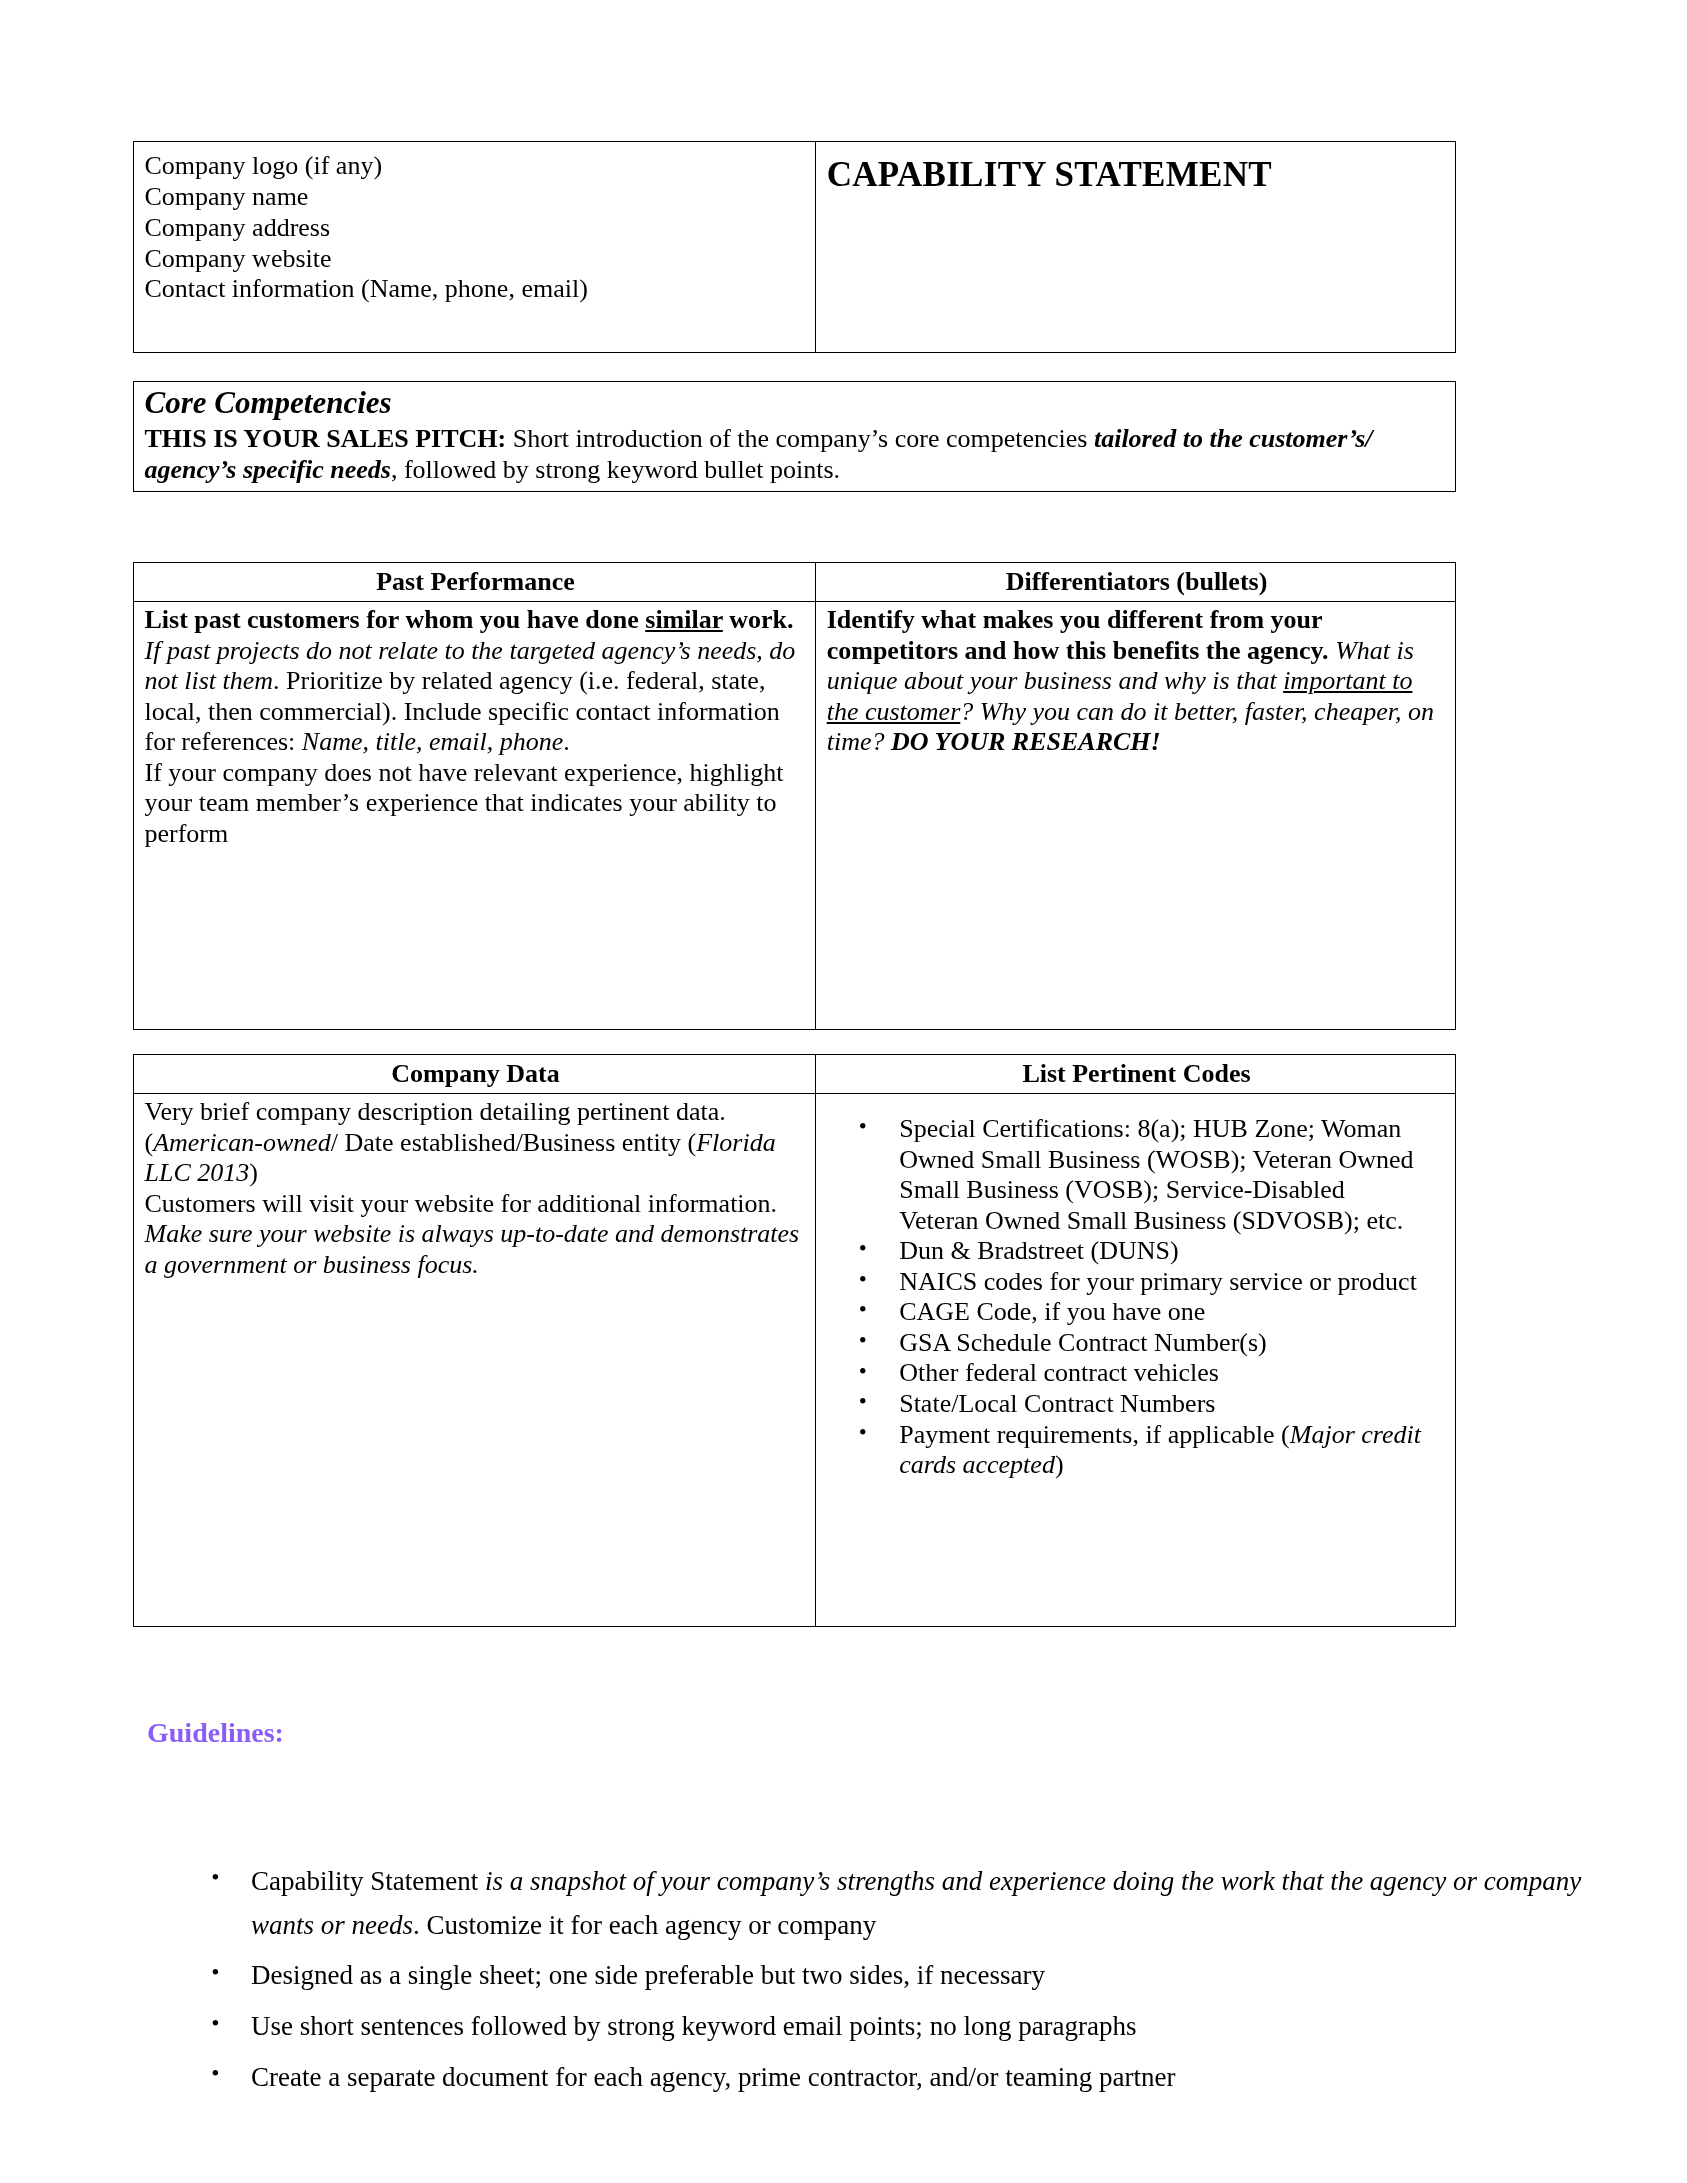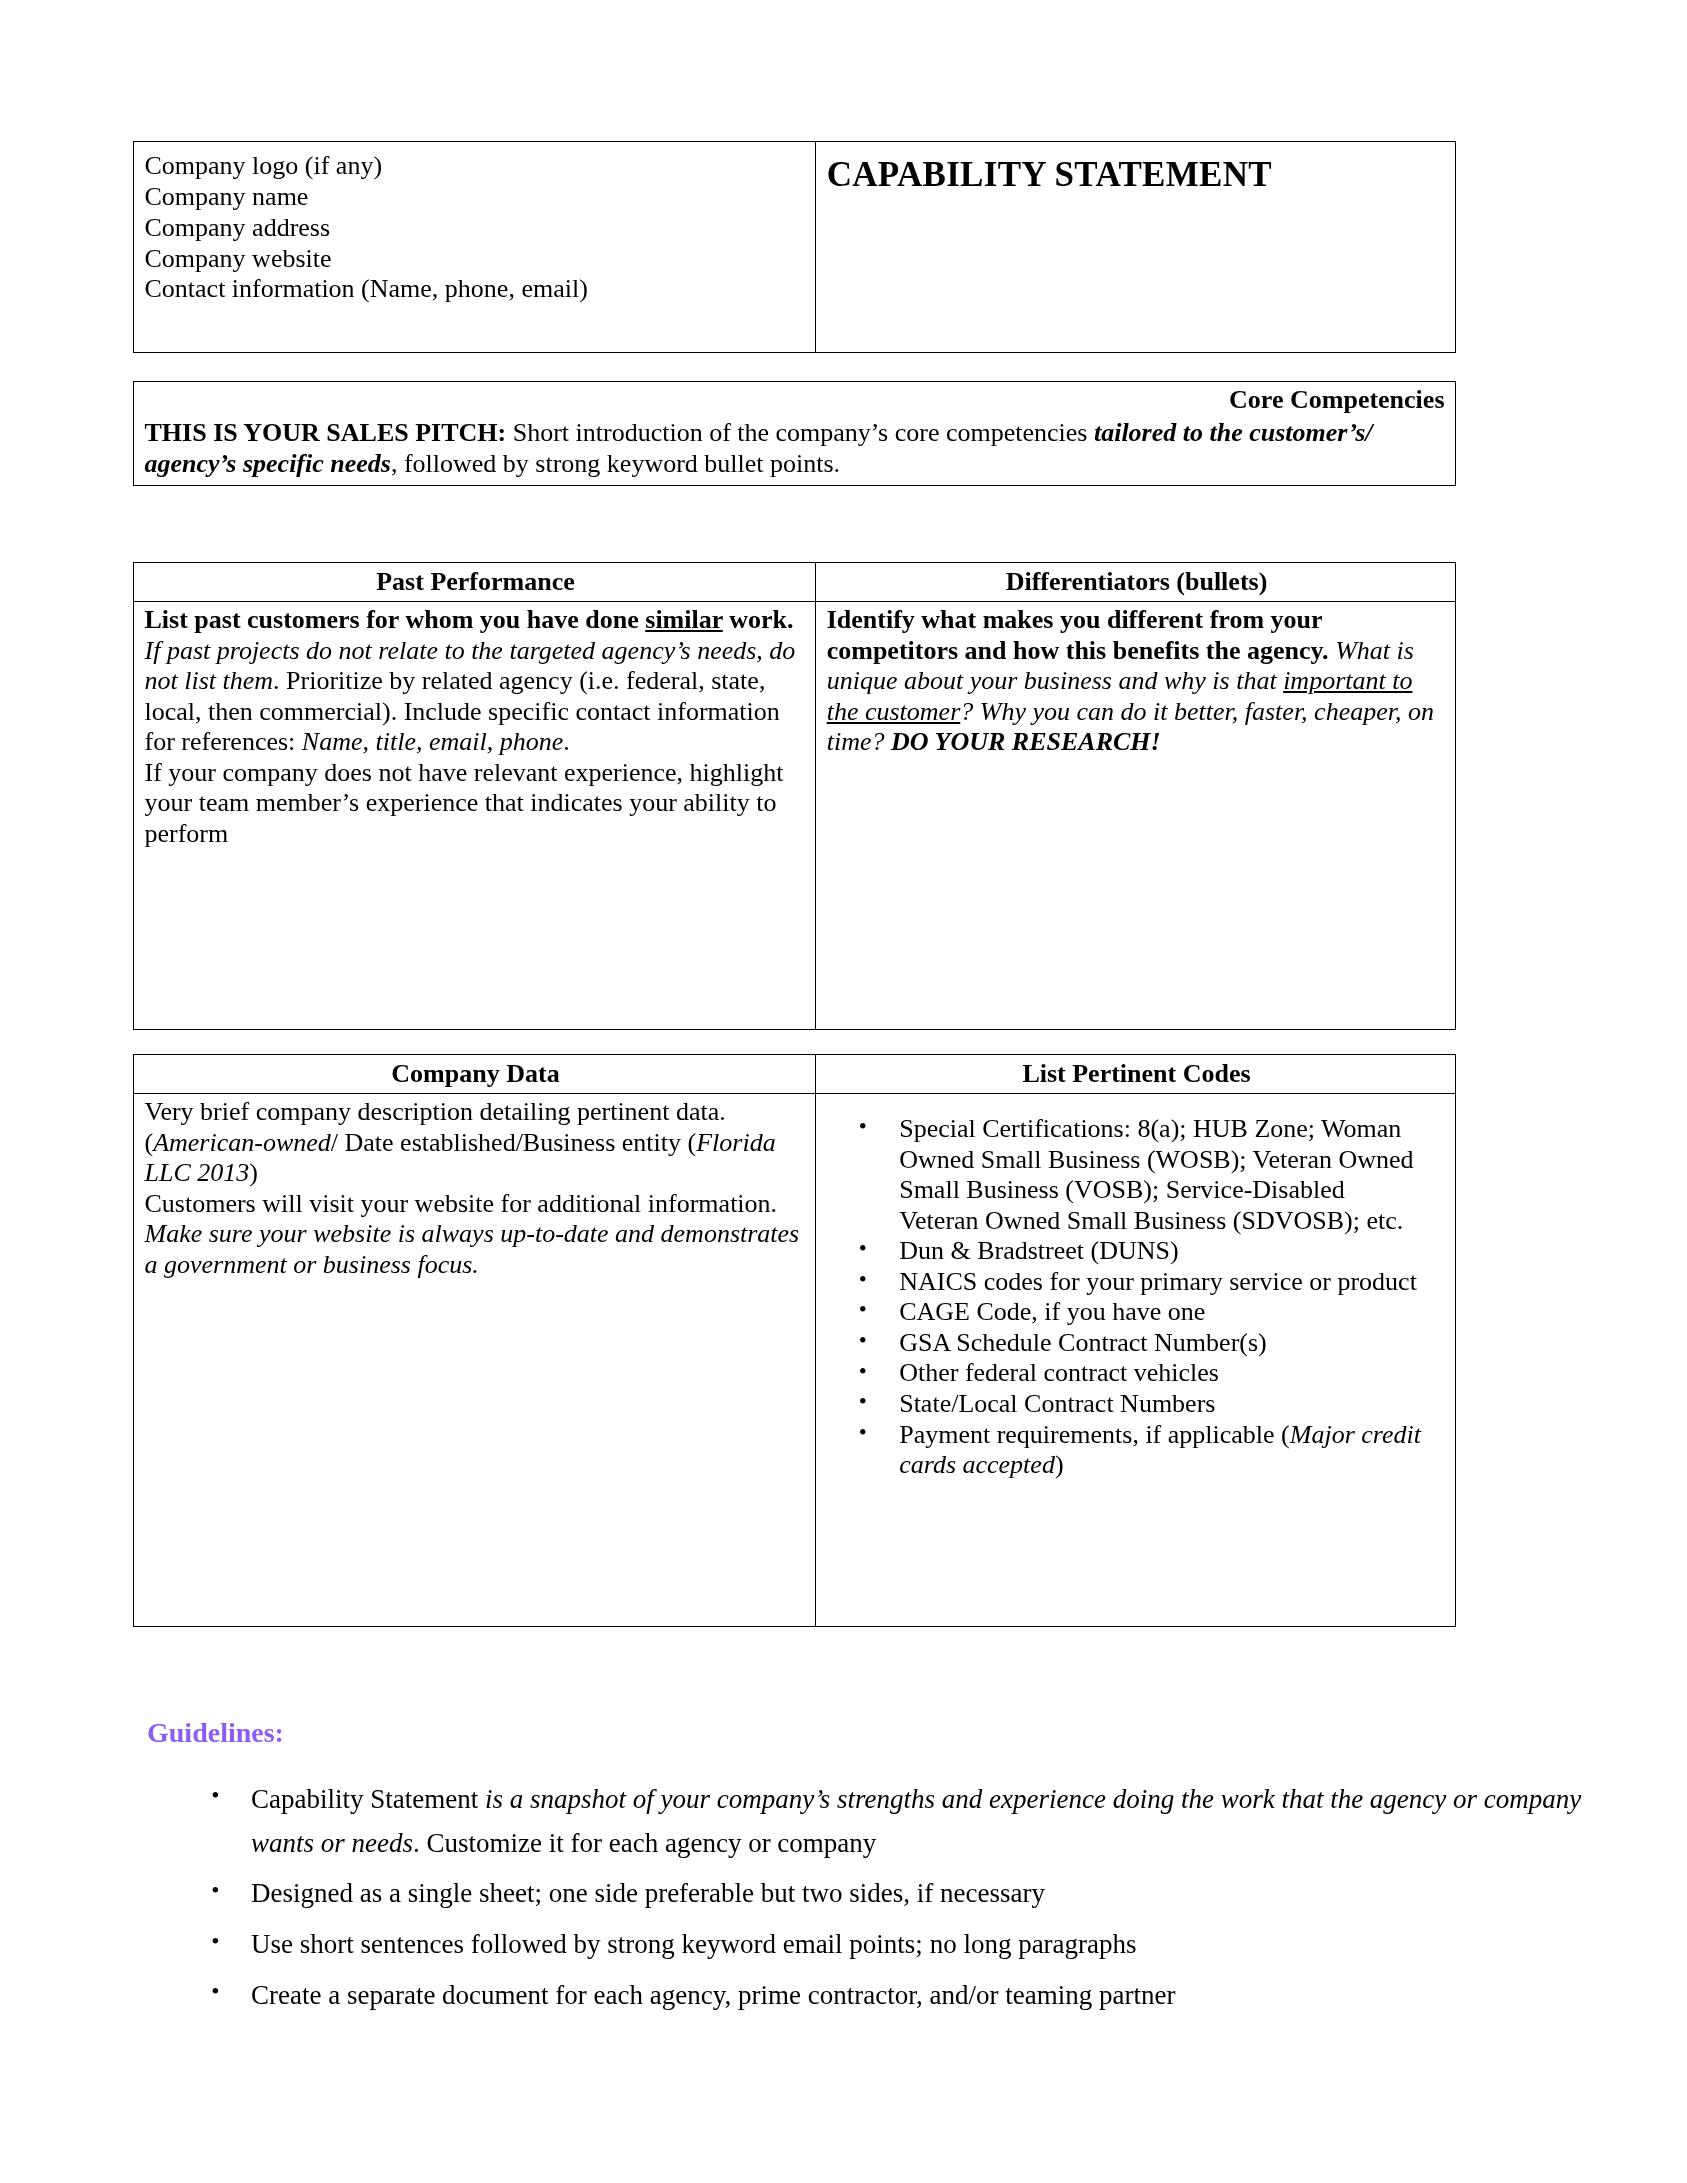--- a/index.html
+++ b/index.html
@@ -63,25 +63,26 @@
     width: 662px;
     font-size: 26px;
     line-height: 1.19;
     padding-top: 8.7px;
   }
 
   
   #table-core { left: 133px; top: 381px; width: 1323px; }
   #table-core td { padding: 1.7px 10.5px 5.2px 10.5px; }
   #table-core .core-title {
-    text-align: right;
-    font-weight: bold;
-    font-size: 26px;
+    text-align: left;
+    font-weight: bold;
+    font-size: 31px;
     line-height: 1.2;
     padding-bottom: 1.7px;
+    font-style: italic;
   }
   #table-core .core-body {
     font-size: 26px;
     line-height: 1.22;
   }
 
   
   #table-perf { left: 133px; top: 562px; width: 1323px; }
   #table-perf .col-a { width: 662px; }
   #table-perf .body-cell { height: 419px; }
@@ -119,21 +120,21 @@
     position: absolute;
     left: 147px;
     top: 1717px;
     font-size: 28px;
     font-weight: bold;
     color: #8b5cf6;
   }
   #guidelines-list {
     position: absolute;
     left: 206px;
-    top: 1778px;
+    top: 1860px;
     width: 1415px;
     margin: 0;
     padding: 0;
     list-style: none;
   }
   #guidelines-list li {
     position: relative;
     font-size: 27px;
     line-height: 1.62;
     padding-left: 45px;

